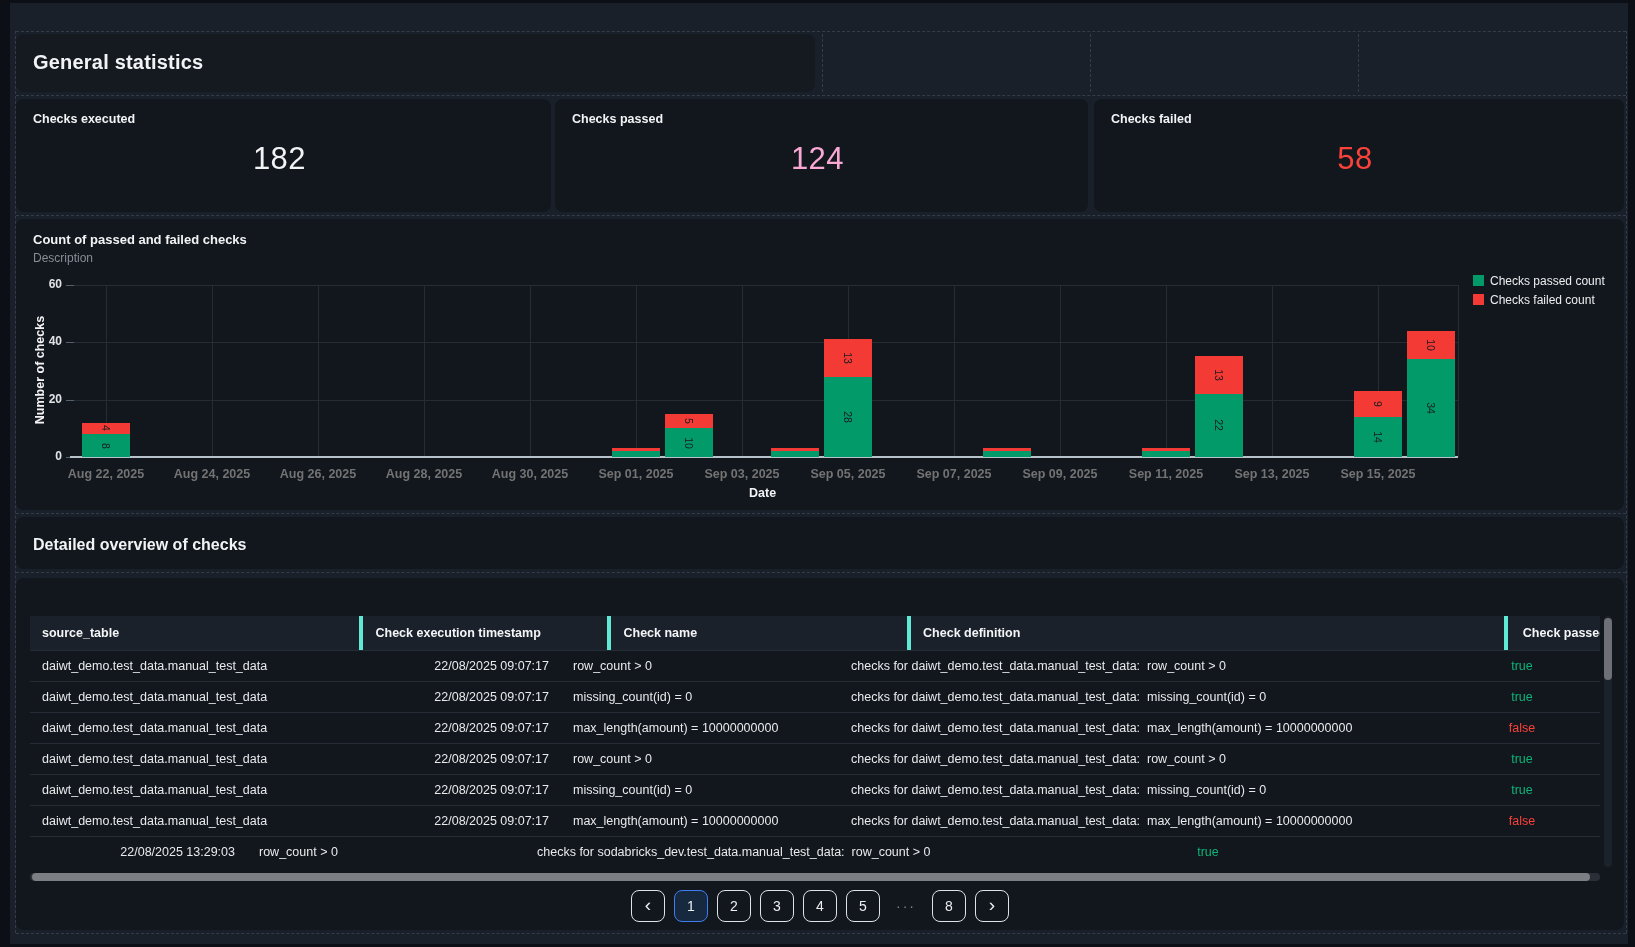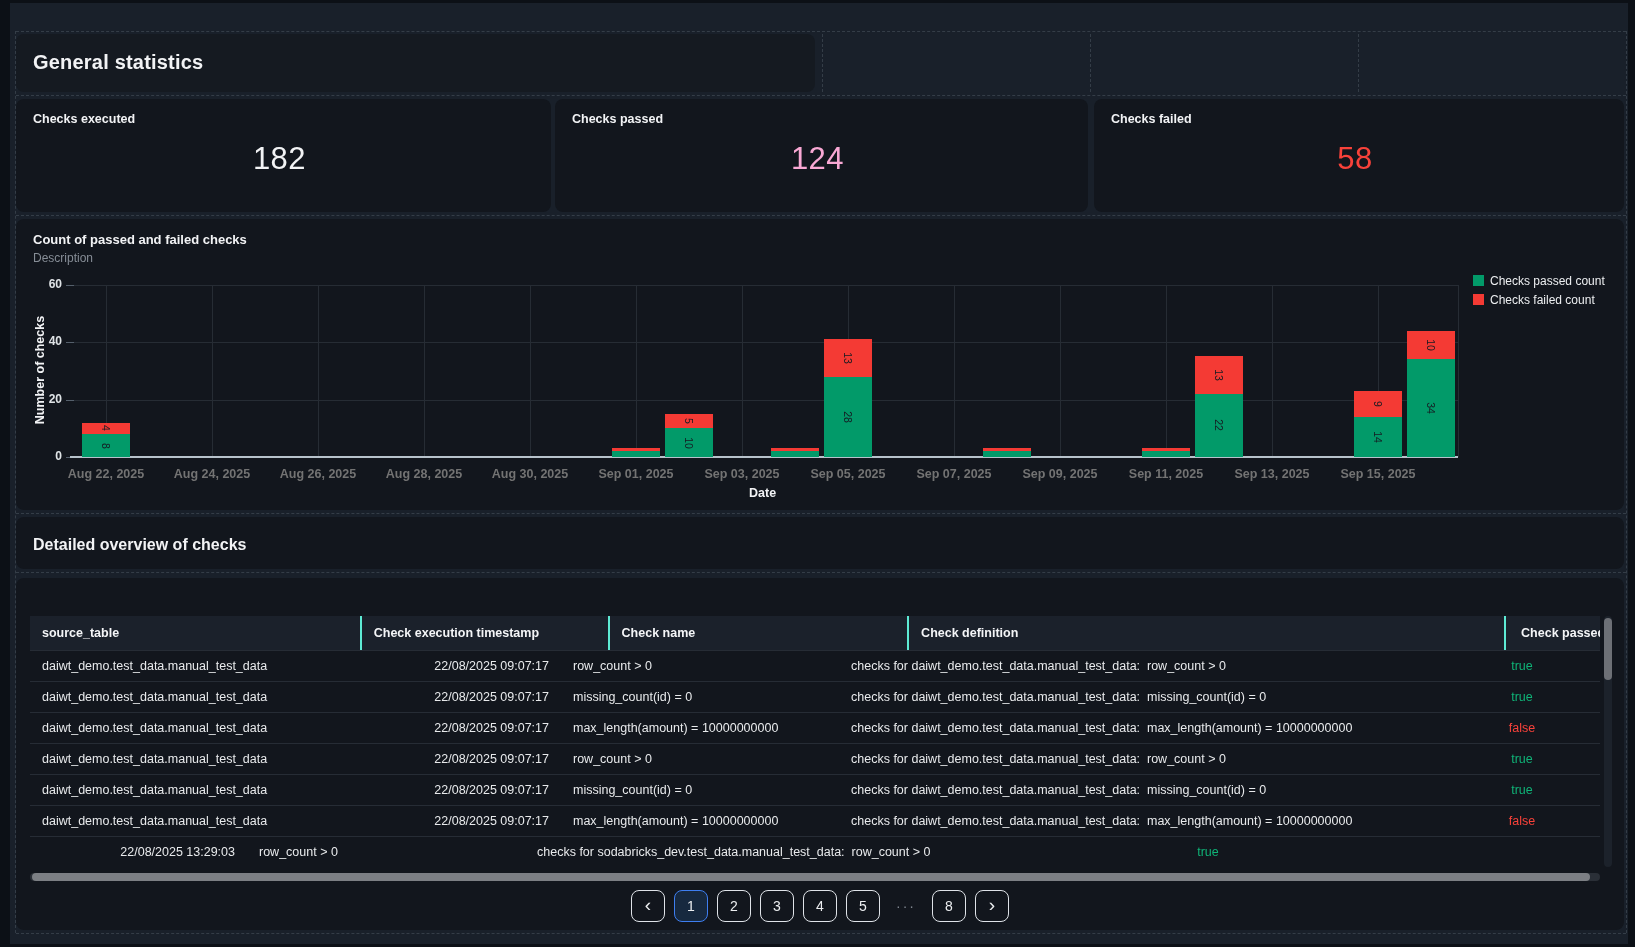--- a/index.html
+++ b/index.html
@@ -47,21 +47,21 @@
   .section-card { left:16px; top:517px; width:1608px; height:52px; }
   .section-card h2 { position:absolute; left:17px; top:19px; font-size:16px; font-weight:700; }
 
   
   .table-card { left:16px; top:578px; width:1608px; height:352px; }
   .tbl { position:absolute; left:14px; top:38px; width:1570px; }
   .tbl-header { display:flex; background:#1b212b; height:34px;gap:16px; }
   .tbl-row { display:flex; height:31px; border-top:1px solid #262c35; background:#12161d; }
   .cell { display:flex; align-items:center; padding:0 12px; font-size:12.5px; white-space:pre; overflow:hidden; color:#e8eaec; }
   .tbl-header .cell { font-weight:700; color:#f4f5f7; }
-  .tbl-header .cell + .cell { border-left:2px solid #5eead4;margin-left:44px; }
+  .tbl-header .cell + .cell { border-left:4px solid #5eead4;margin-left:44px; }
   .c0 { width:314px; }
   .c1 { width:217px; justify-content:flex-end; }
   .tbl-header .c1 { justify-content:flex-start; }
   .c2 { width:278px; }
   .c3 { width:629px; }
   .c4 { width:108px; justify-content:center; }
   .tbl-header .c4 { justify-content:flex-start; padding-left:15px; }
   .passed-true { color:#0fb377; }
   .passed-false { color:#f8423a; }
 

